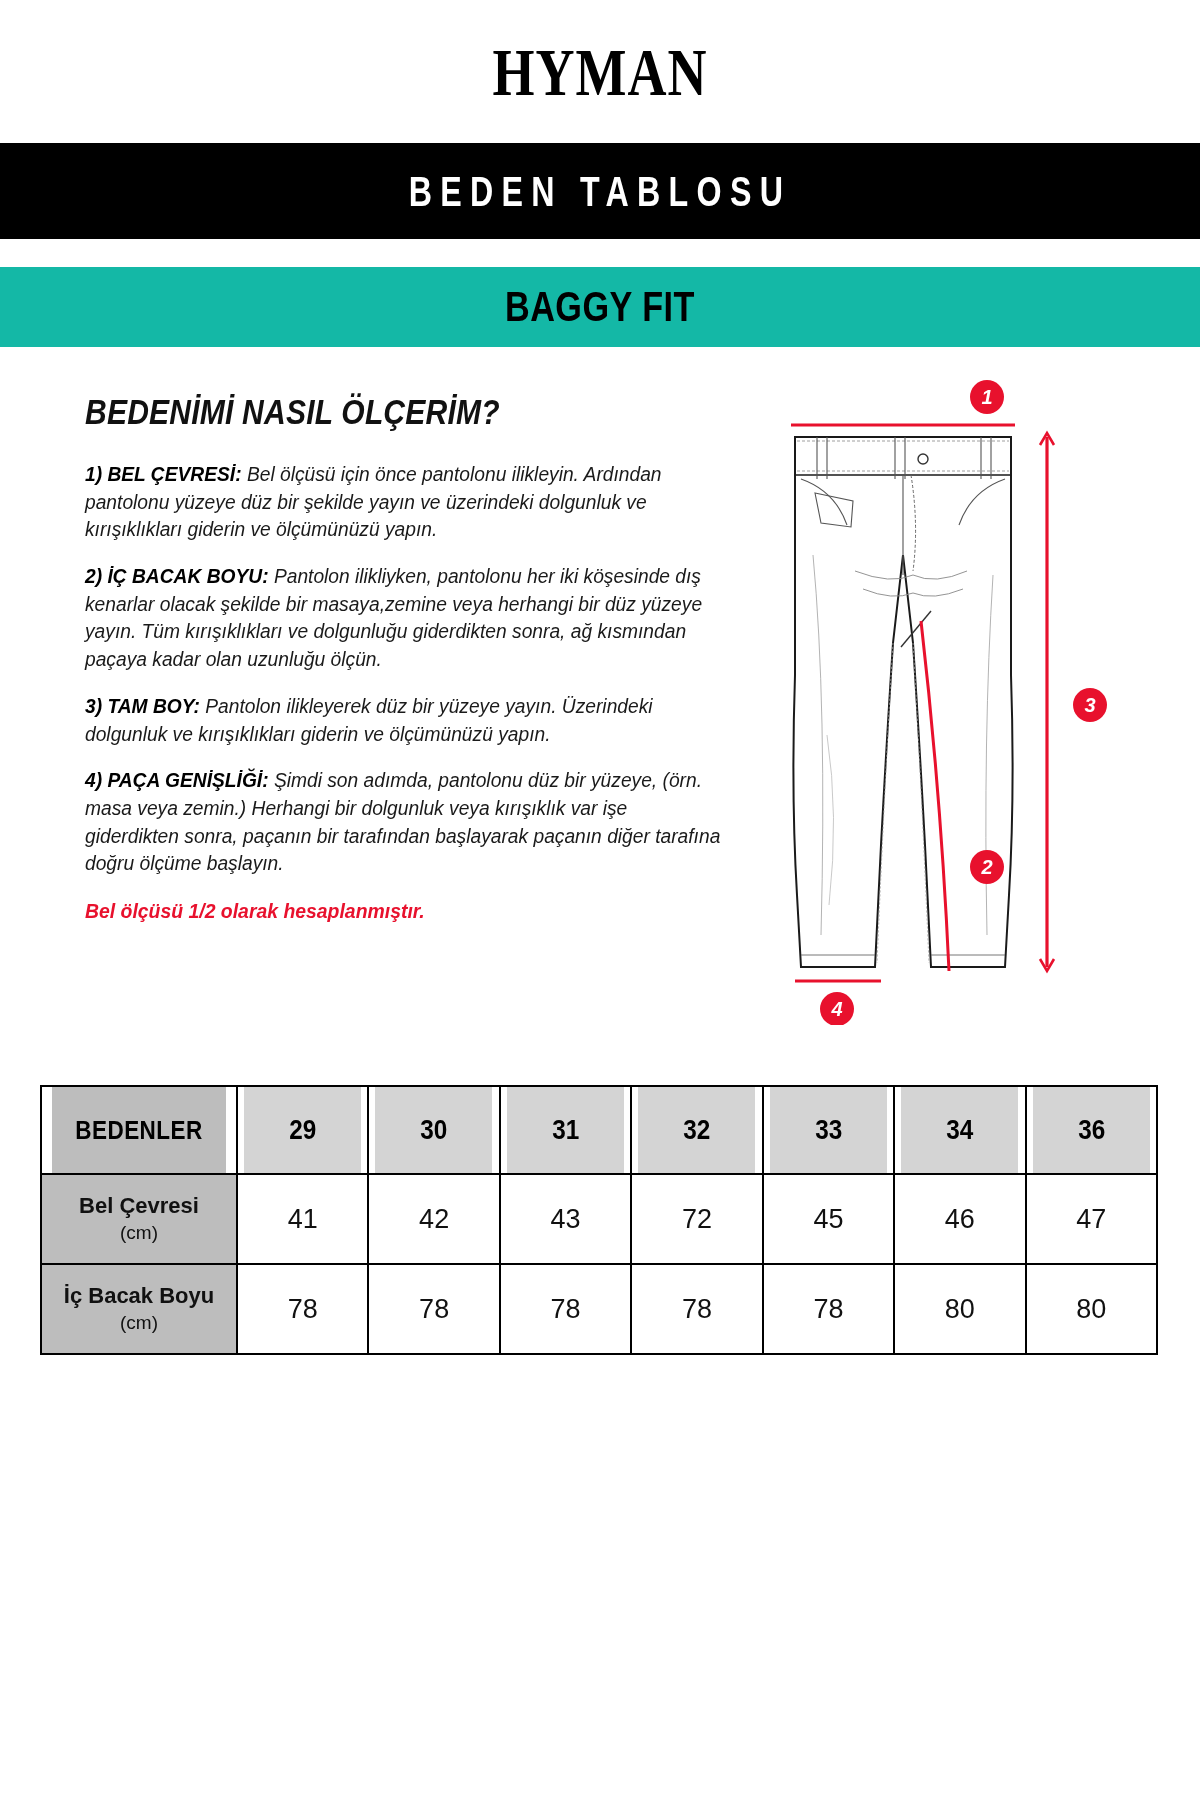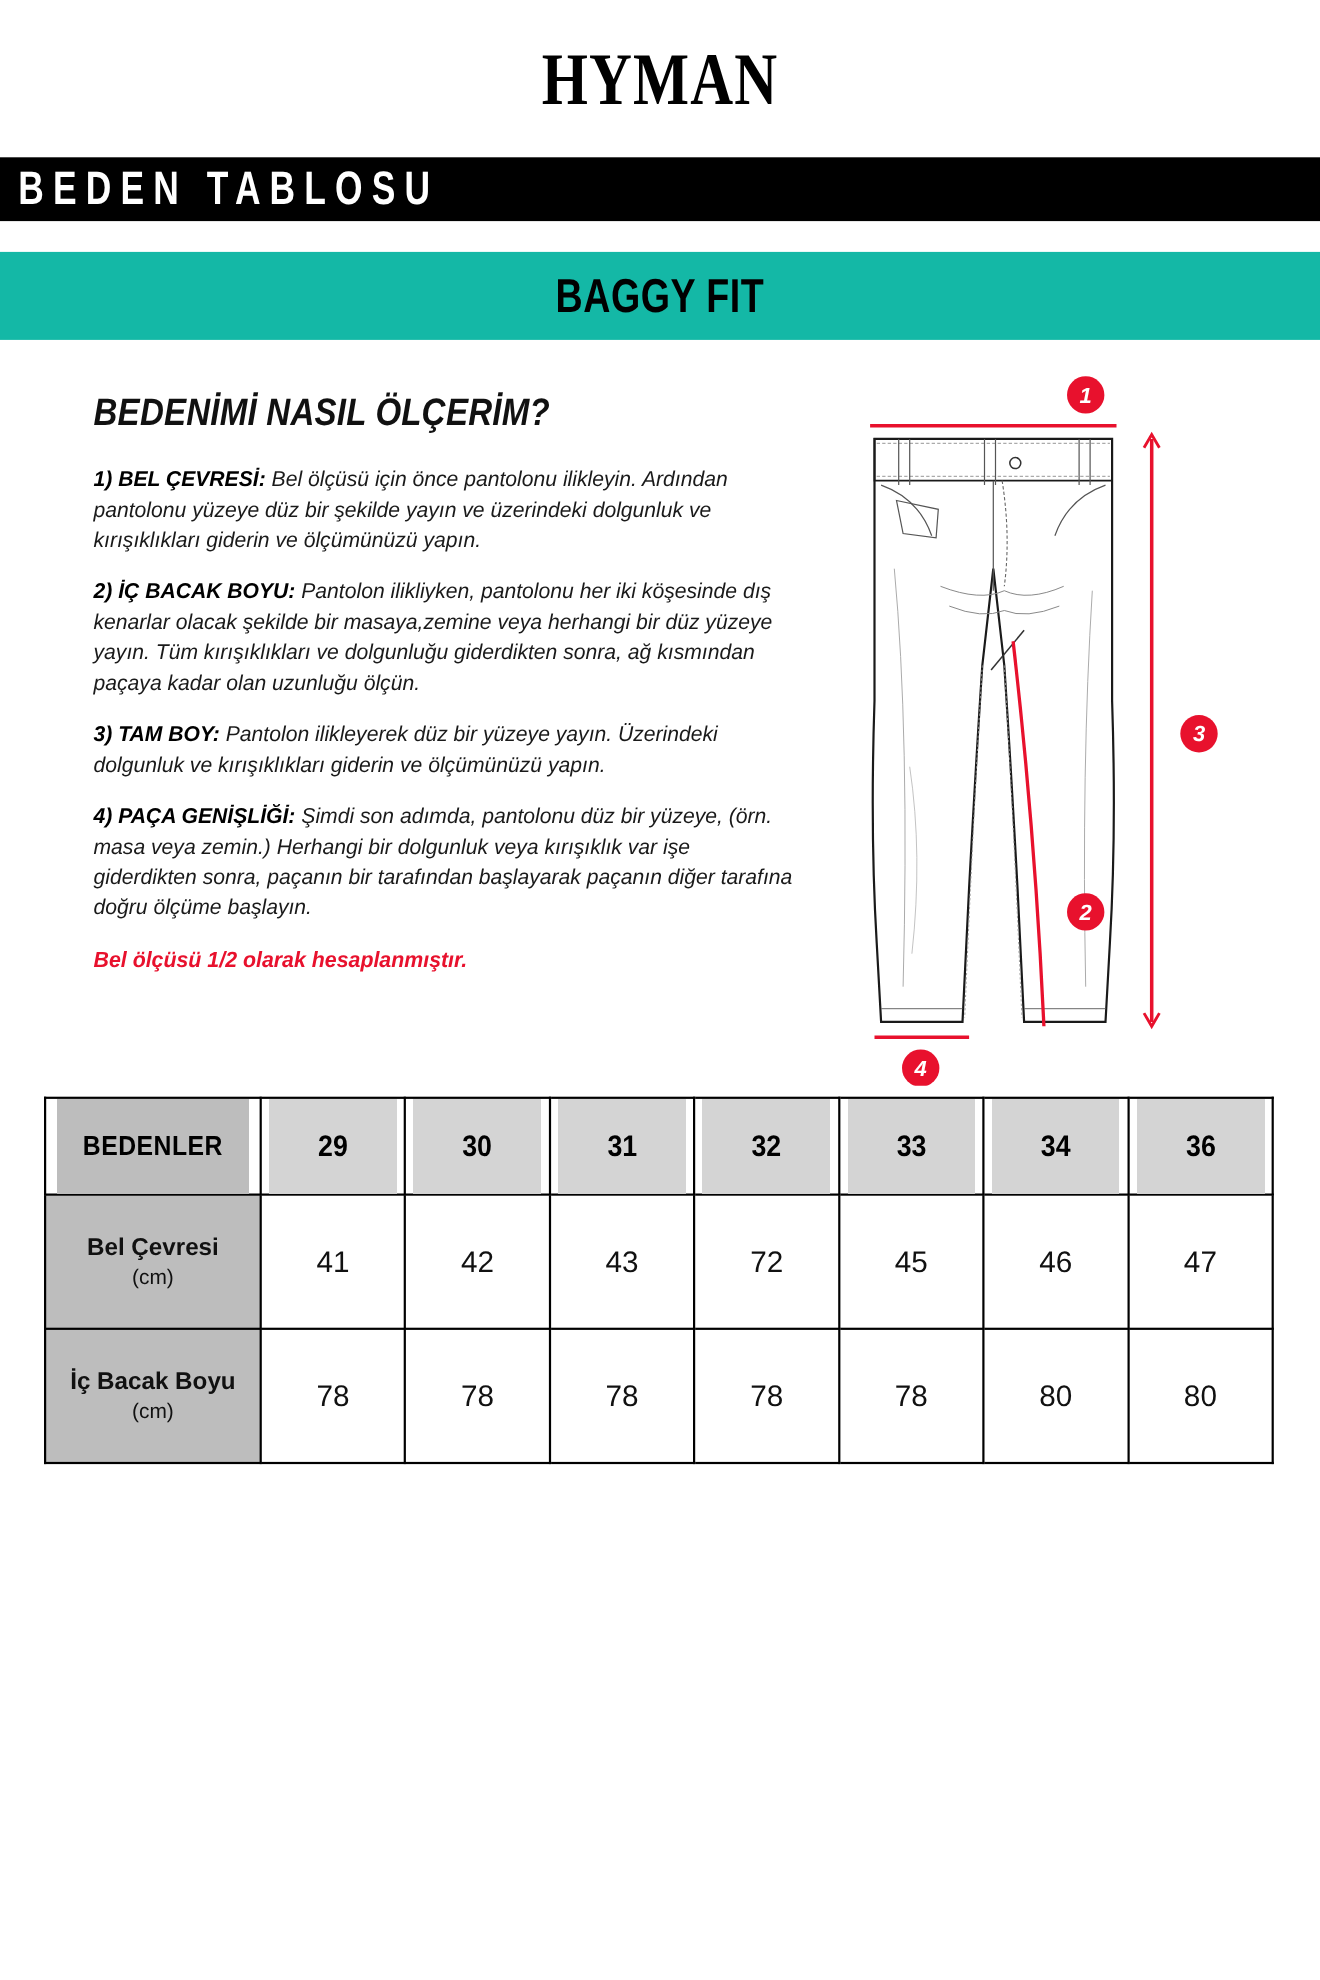--- a/index.html
+++ b/index.html
@@ -26,22 +26,22 @@
     font-size: 54px;
     letter-spacing: 1px;
     color: #000;
     transform: scaleY(1.25);
     transform-origin: center;
   }
 
   
   .black-bar {
     background: #000000;
-    height: 58px;
-    display: flex; align-items: center; justify-content: flex-start;
+    height: 96px;
+    display: flex; align-items: center; justify-content: center;
   }
   .black-bar .txt {
     color: #ffffff;
     font-size: 35px;
     font-weight: bold;
     letter-spacing: 9px;
     transform: scaleY(1.22) scaleX(0.92);
   }
 
   
@@ -100,21 +100,21 @@
     margin-top: 22px;
     transform: scaleX(0.97);
     transform-origin: left center;
   }
 
   
   .diagram { position: absolute; left: 0; top: -20px; width: 380px; height: 650px; }
   .diagram svg { width: 100%; height: 100%; display: block; }
 
   
-  .table-wrap { padding: 0 40px 0 40px; }
+  .table-wrap { padding: 0 40px 0 40px; margin-top: 50px; }
   table.size-table {
     width: 1118px;
     border-collapse: collapse;
     table-layout: fixed;
   }
   table.size-table td, table.size-table th {
     border: 2px solid #000;
     text-align: center;
     vertical-align: middle;
   }
@@ -124,21 +124,21 @@
     font-weight: bold;
     height: 88px;
     transform: scaleX(0.9);
   }
   table.size-table thead th.rowhead-cell {
     background: #bdbdbd;
     font-size: 25px;
     letter-spacing: 0.5px;
   }
   table.size-table tbody td {
-    height: 122px;
+    height: 90px;
     font-size: 27px;
     color: #111;
   }
   table.size-table tbody td.rowhead {
     background: #bdbdbd;
     font-weight: bold;
     font-size: 22px;
     line-height: 1.18;
     padding: 0 6px;
   }

